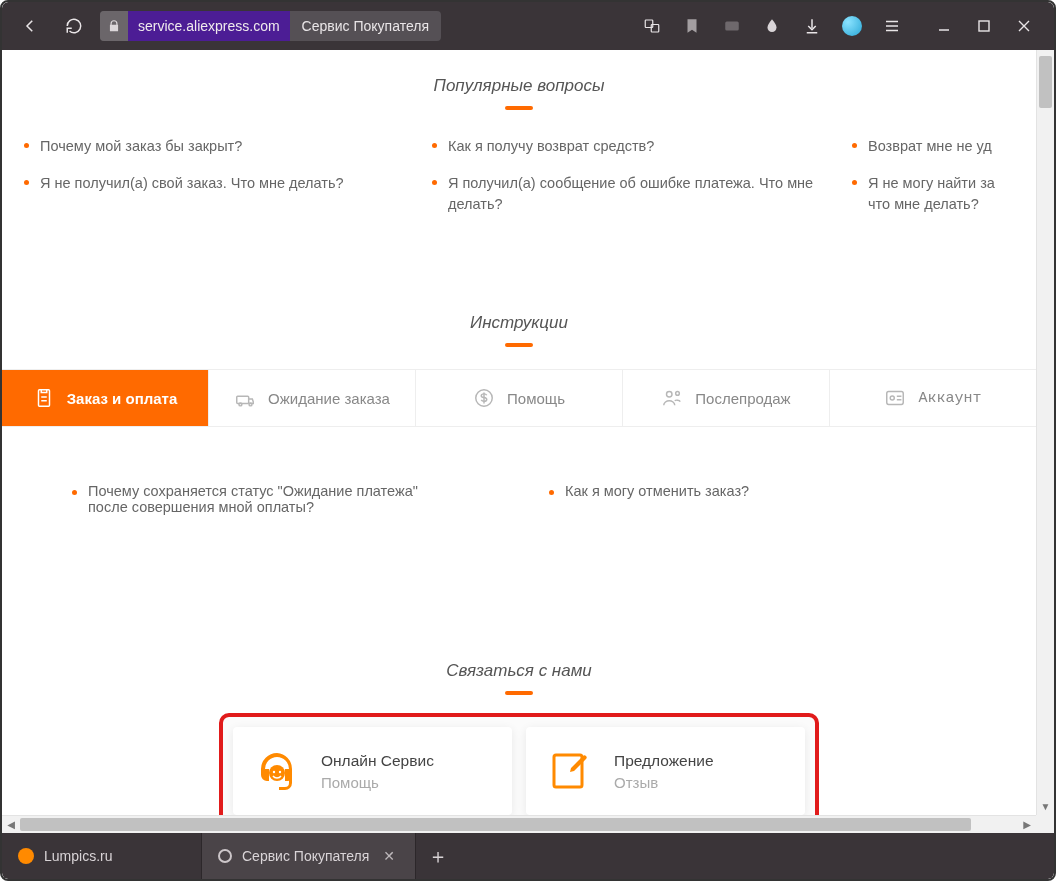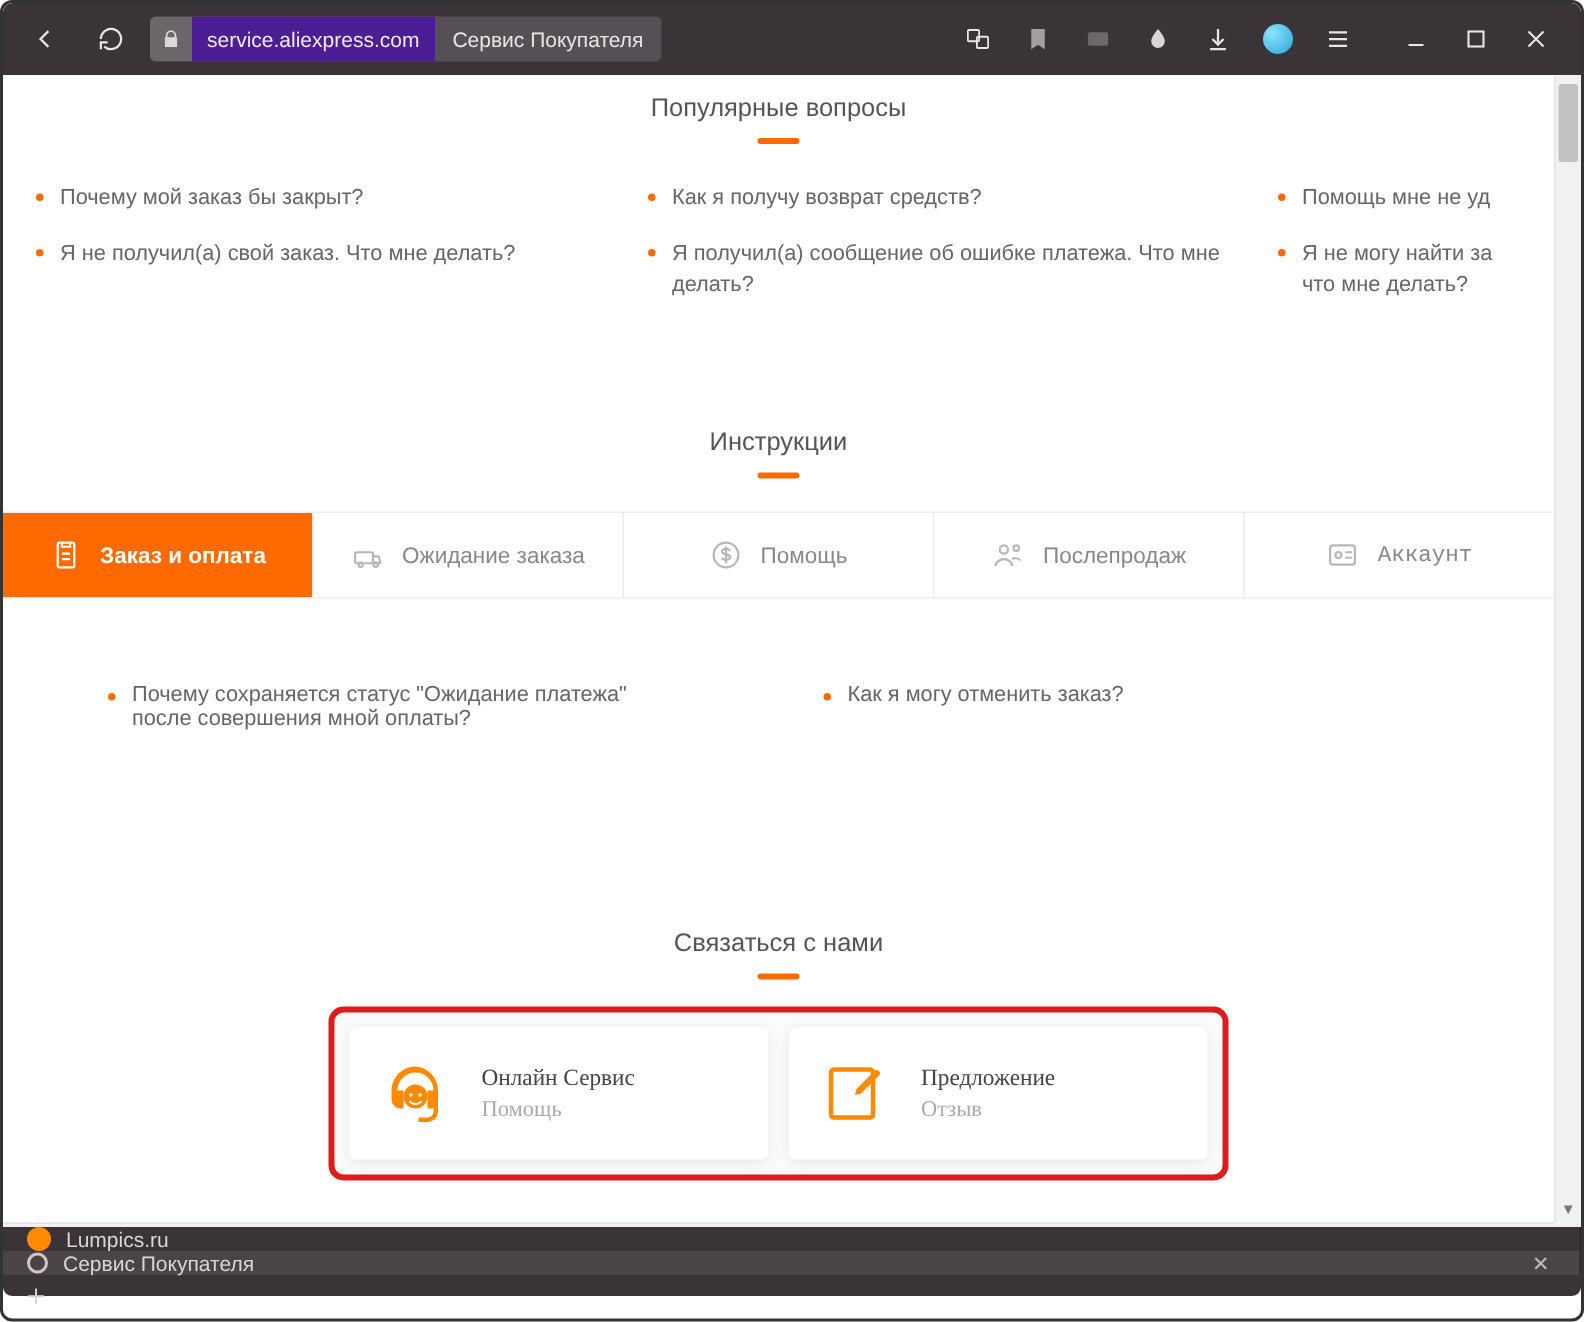--- a/index.html
+++ b/index.html
@@ -115,21 +115,22 @@
     position:absolute; top:0; left:0; right:18px; bottom:18px;
     overflow: hidden;
     background:#fff;
   }
 
   
   .section-title {
     text-align:center;
     font-size:17px;
     color:#555;
-    padding-top: 12px;
+    padding-top: 26px;
+    font-style: italic;
   }
   .orange-underline {
     width:28px;height:4px;background:#ff6a00;border-radius:2px;margin:10px auto 0;
   }
 
   .faq-cols {
     display:flex;
     padding: 26px 0 0 0;
     font-size:14.5px;
     color:#666;
@@ -182,43 +183,42 @@
   .contact-wrap { margin-top: 120px; }
 
   .contact-box {
     margin: 18px auto 0;
     width: 600px;
     border: 4px solid #e11b1b;
     border-radius: 10px;
     padding: 10px;
     display:flex; gap:14px;
     background: #fbfbfb;
-    font-family: Liberation Serif, serif;
   }
   .contact-card {
     flex:1;
     background:#fff;
     box-shadow: 0 2px 10px rgba(0,0,0,.08);
     border-radius:4px;
     height:88px;
     display:flex; align-items:center;
     padding: 0 20px; gap:20px;
     cursor:pointer;
   }
   .contact-card .icon { width:48px;height:48px;color:#ff8a00; }
   .contact-card .icon svg{width:100%;height:100%;}
   .contact-card .tt { font-size:15.5px; color:#444; }
   .contact-card .st { font-size:15px; color:#aaa; margin-top:4px; }
 
   
   .tabstrip {
-    position:absolute; left:0; right:0; bottom:15px;
+    position:absolute; left:0; right:0; bottom:0;
     height:46px; background:#3a3438;
     display:flex; align-items:stretch;
-    border-bottom-left-radius:6px;border-bottom-right-radius:6px;flex-direction:column;
+    border-bottom-left-radius:6px;border-bottom-right-radius:6px;
   }
   .btab {
     display:flex; align-items:center; gap:10px;
     padding: 0 16px; min-width:200px;
     color:#d9d4d7; font-size:14px;
     border-right:1px solid #2c272a;
     cursor:pointer;
     position:relative;
   }
   .btab.active { background:#4a4448; }
@@ -318,21 +318,21 @@
     <div class="faq-cols">
       <div class="faq-col a">
         <div class="faq-item">Почему мой заказ бы закрыт?</div>
         <div class="faq-item">Я не получил(а) свой заказ. Что мне делать?</div>
       </div>
       <div class="faq-col b">
         <div class="faq-item">Как я получу возврат средств?</div>
         <div class="faq-item">Я получил(а) сообщение об ошибке платежа. Что мне делать?</div>
       </div>
       <div class="faq-col c">
-        <div class="faq-item">Помощь мне не уд</div>
+        <div class="faq-item">Возврат мне не уд</div>
         <div class="faq-item" style="white-space:pre-line">Я не могу найти за
 что мне делать?</div>
       </div>
     </div>
 
     <div class="instructions-wrap">
       <div class="section-title">Инструкции</div>
       <div class="orange-underline"></div>
 
       <div class="tabs">

